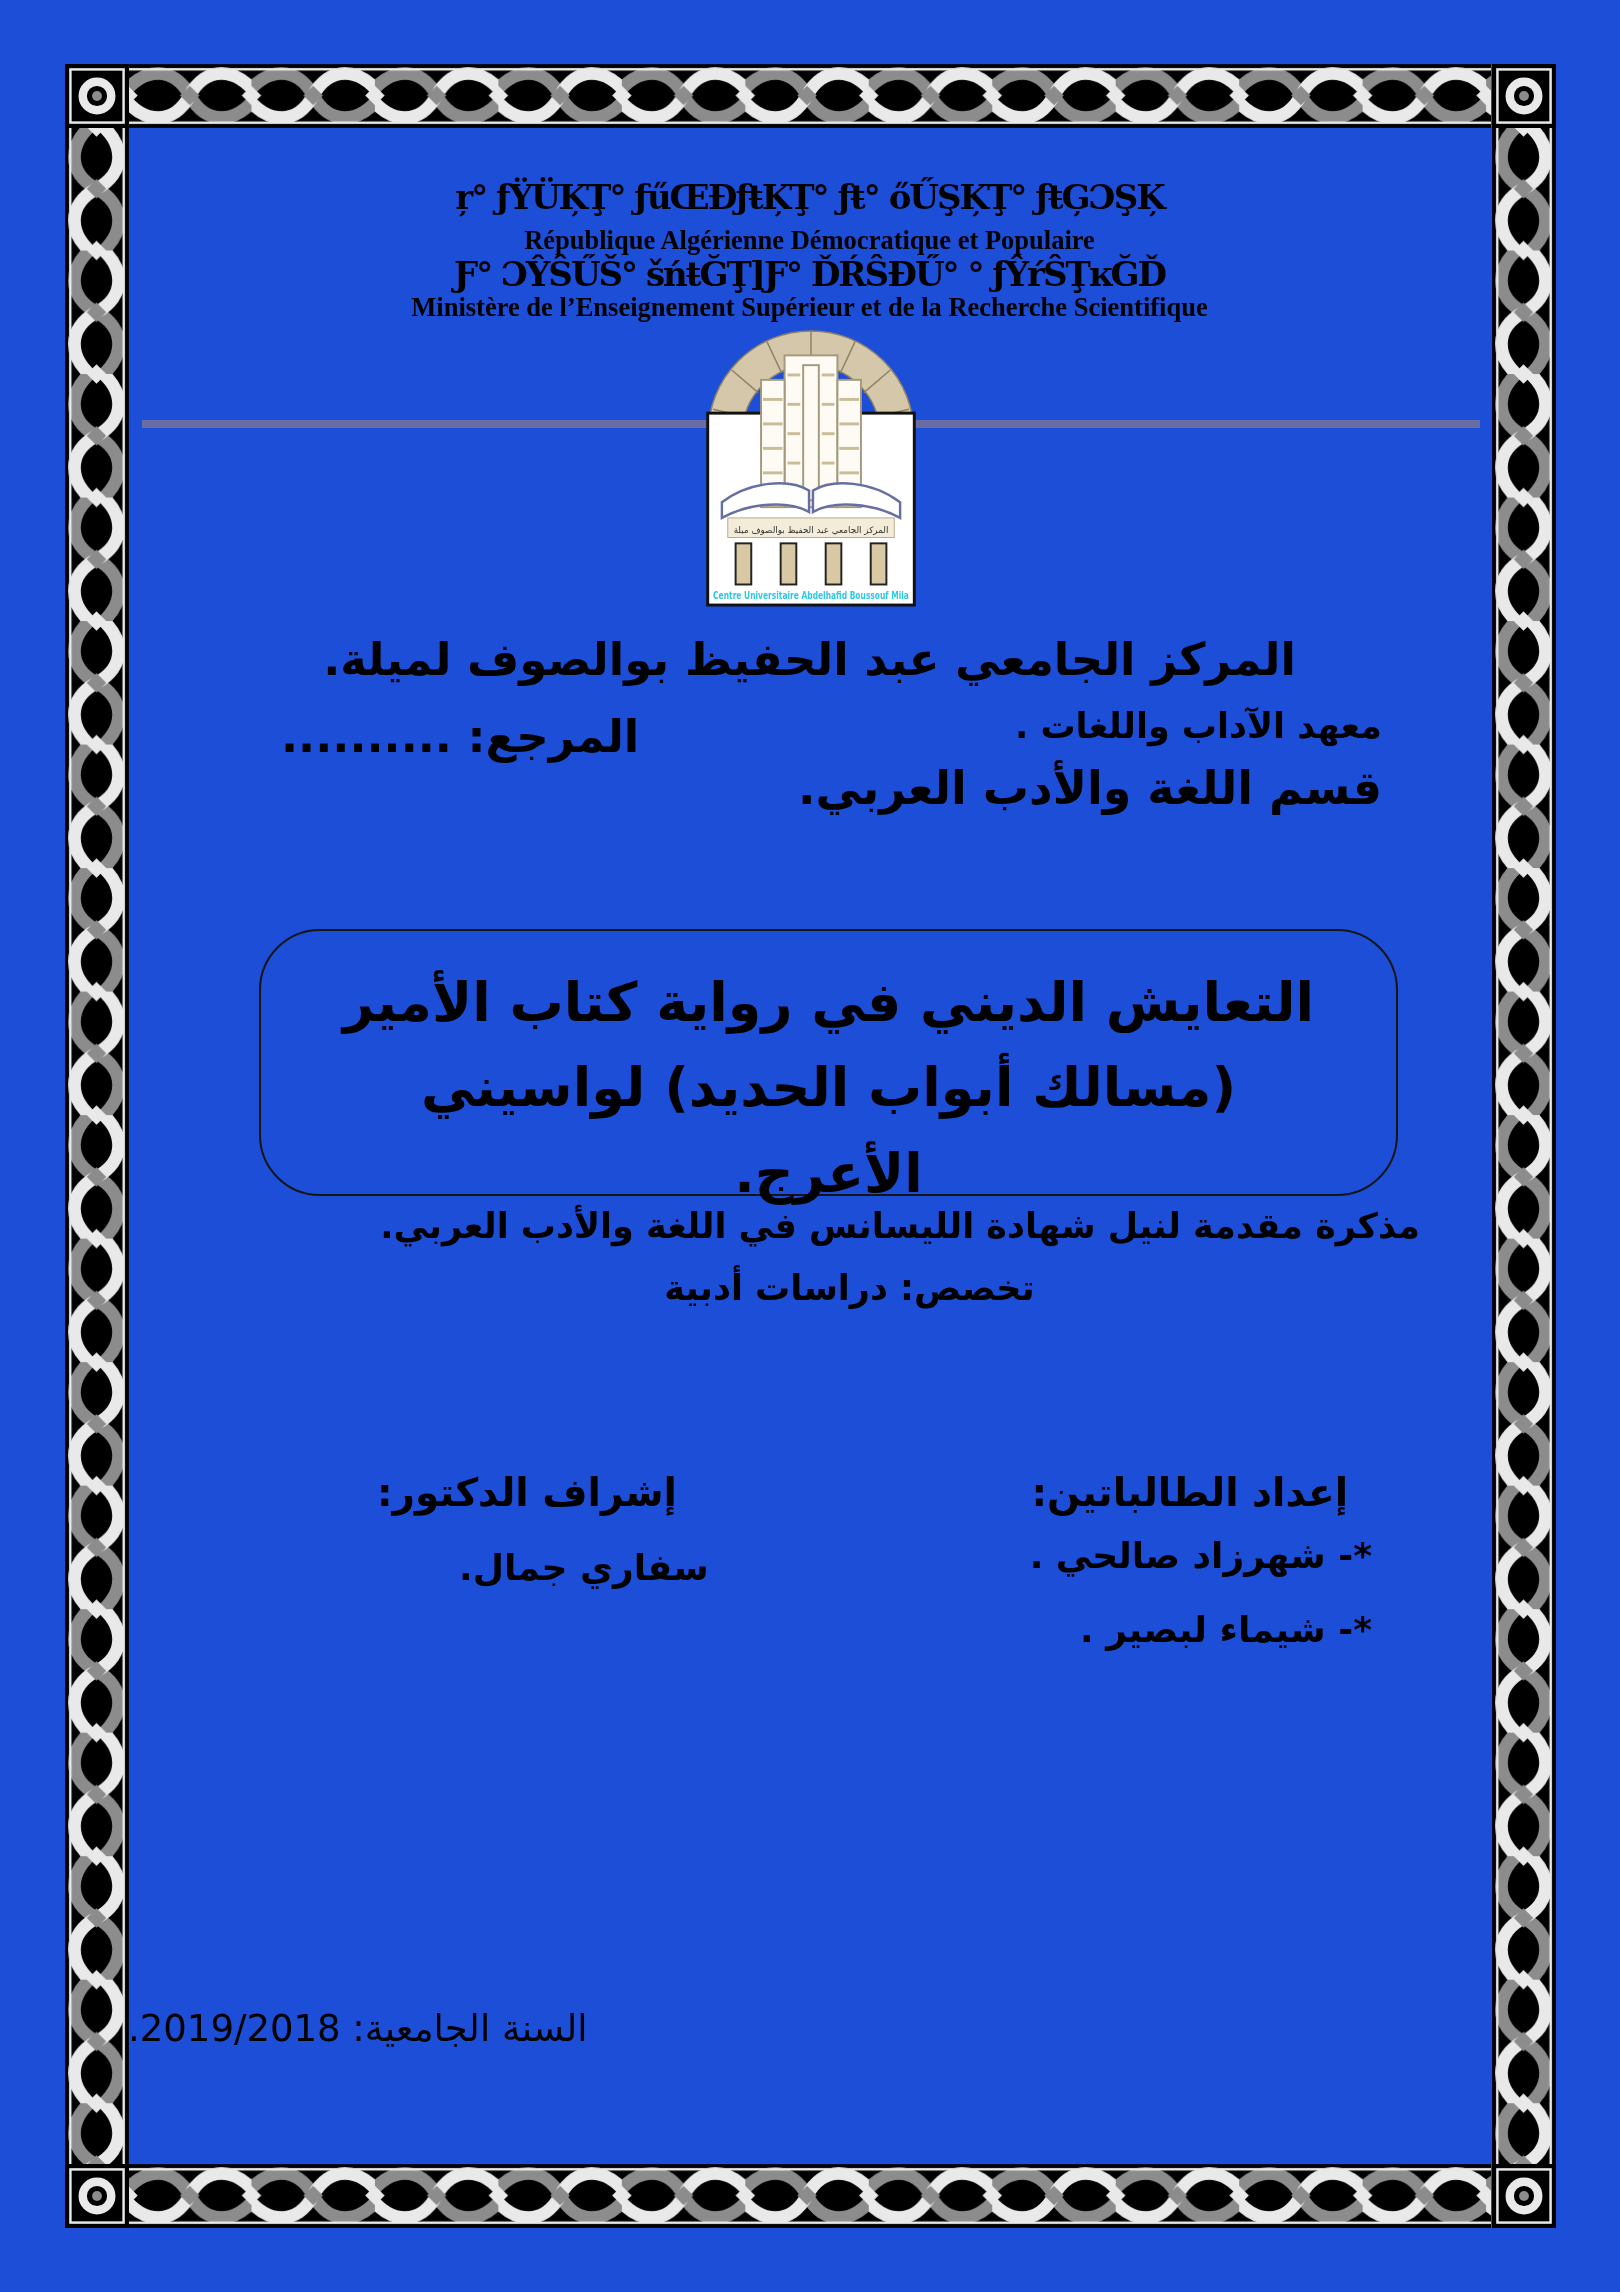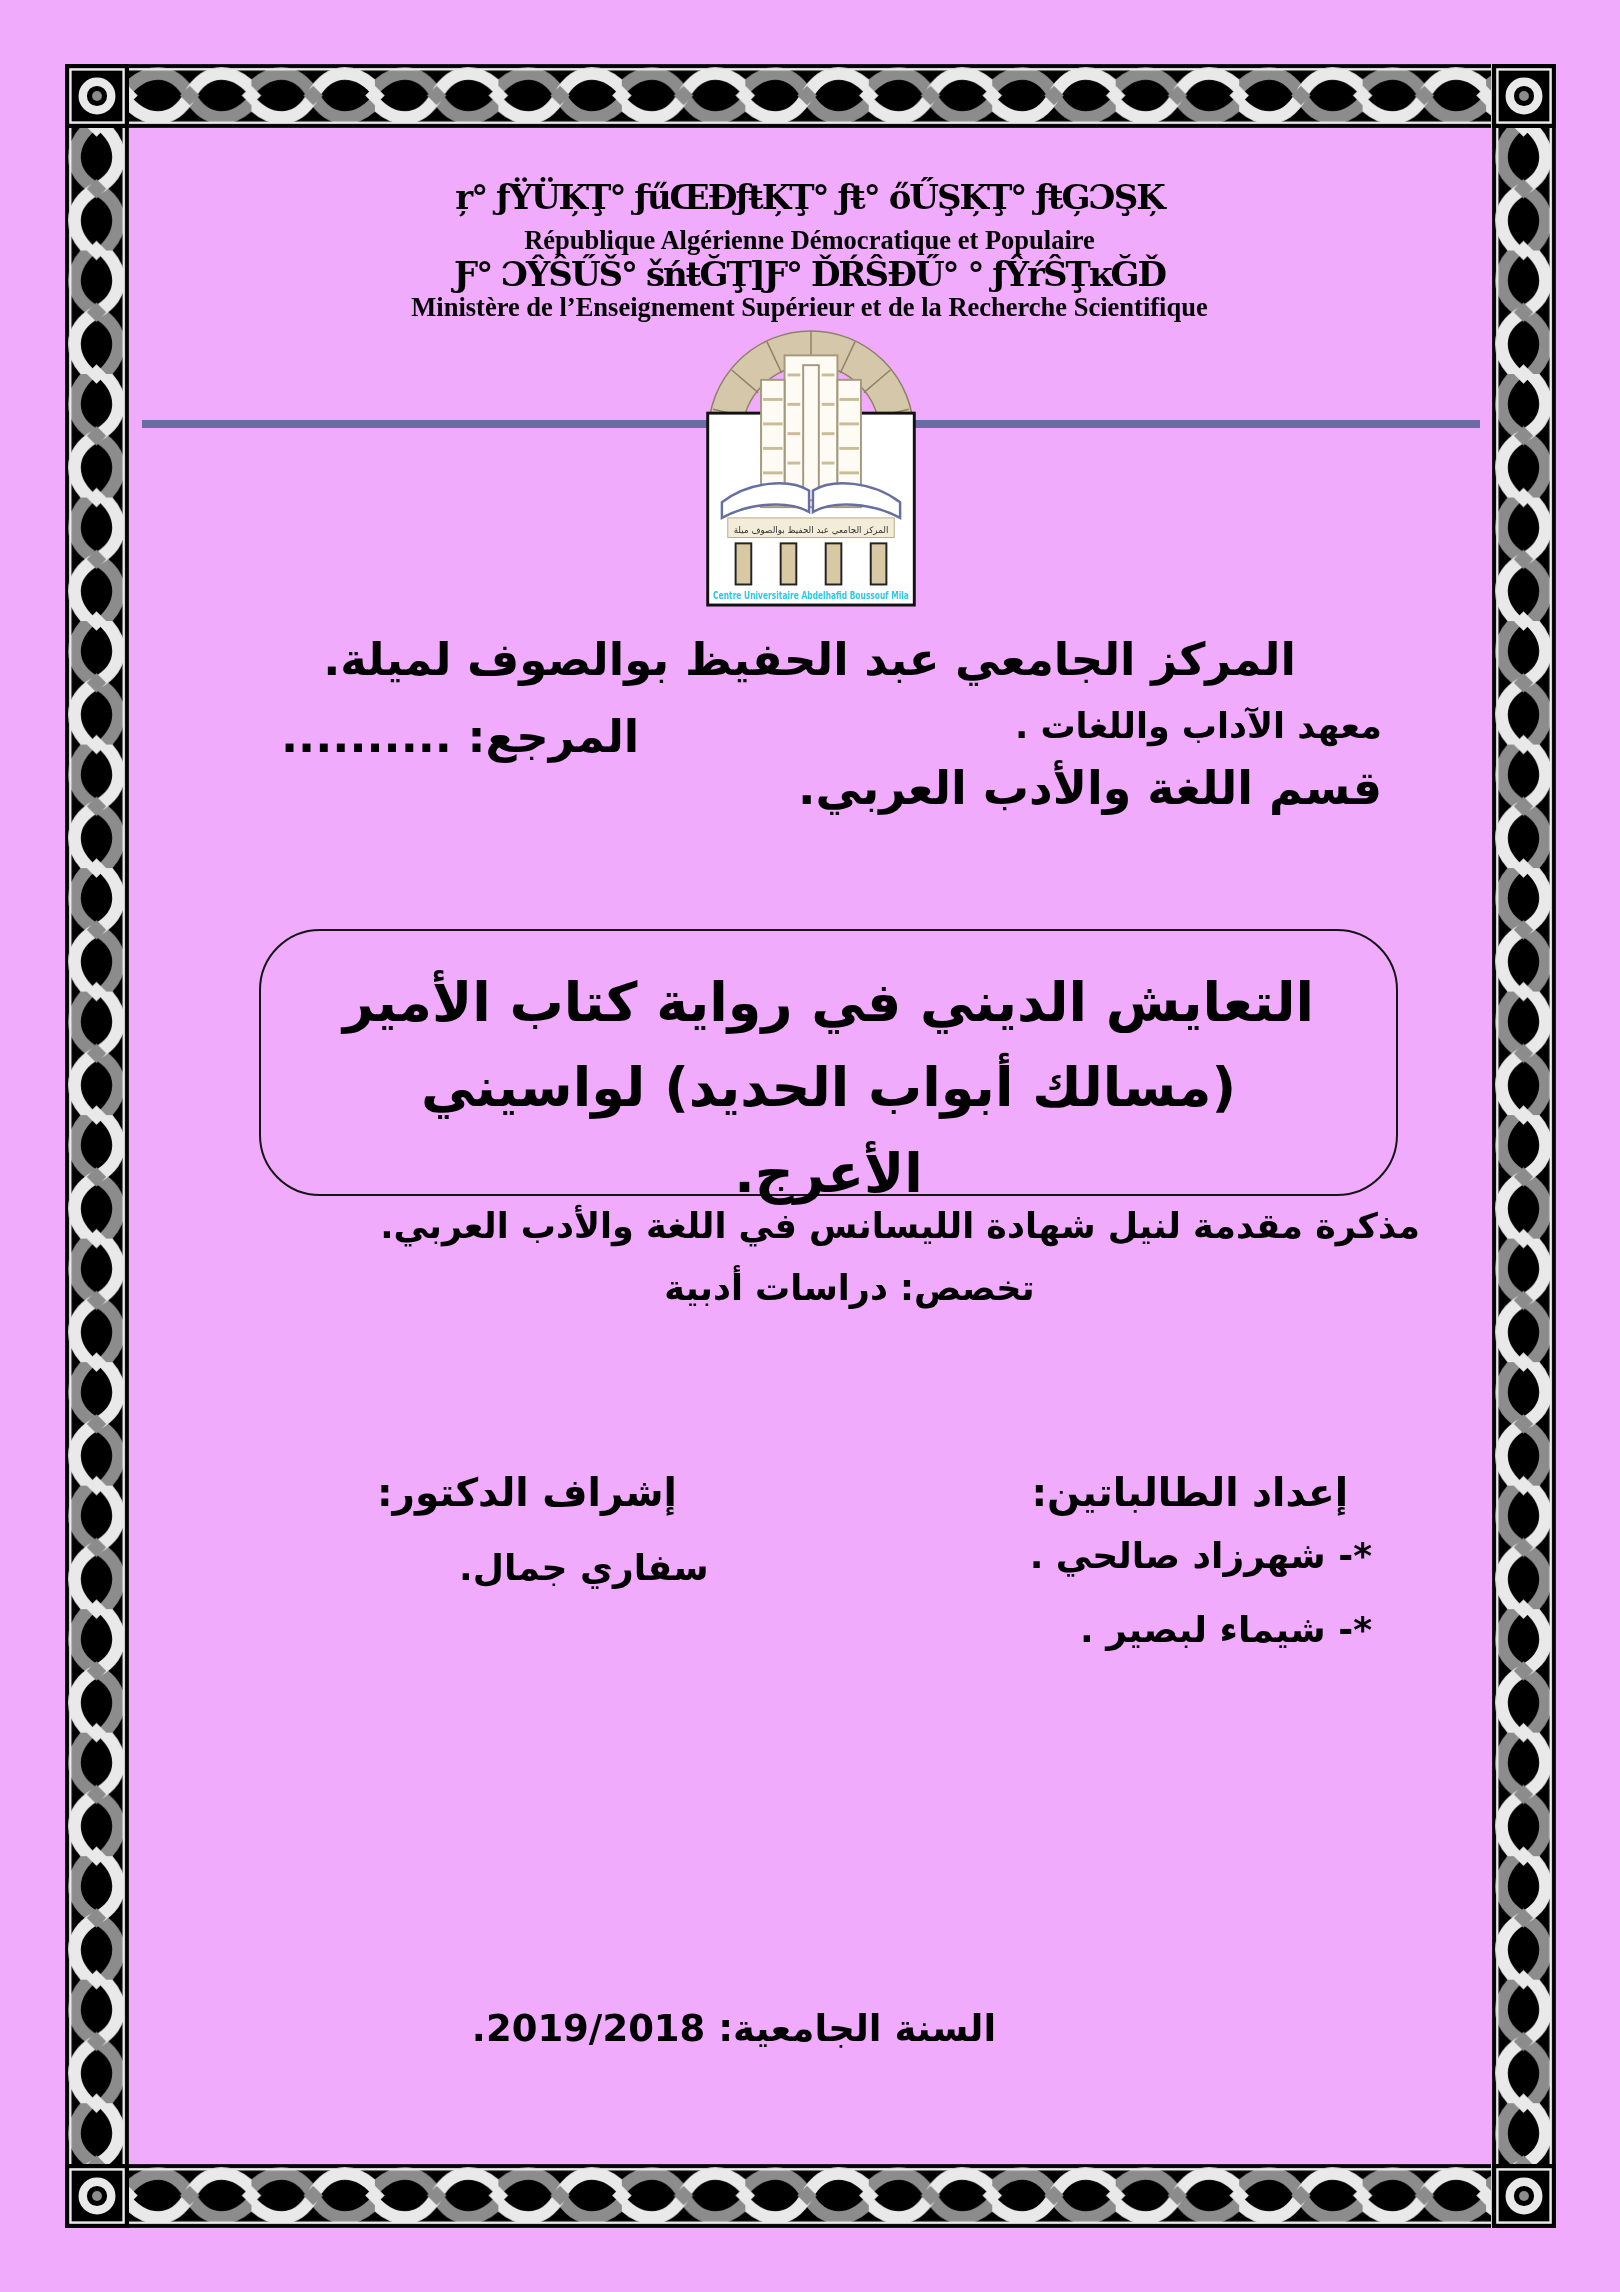--- a/index.html
+++ b/index.html
@@ -1,16 +1,16 @@
 <!DOCTYPE html>
 <html lang="ar"><head>
 <meta charset="utf-8">
 <style>
   html,body{margin:0;padding:0;background:#fff;}
-  .page{position:relative;width:1620px;height:2293px;background:#f0abfc;overflow:hidden;
+  .page{position:relative;width:1620px;height:2293px;background:#1d4ed8;overflow:hidden;
         font-family:"DejaVu Sans",sans-serif;color:#000;}
   
   .corner{position:absolute;width:64px;height:64px;}
   .band{position:absolute;}
   #band-top{left:128px;top:64px;width:1363px;height:64px;}
   #band-bottom{left:128px;top:2164px;width:1363px;height:64px;}
   #band-left{left:65px;top:127px;width:64px;height:2037px;}
   #band-right{left:1492px;top:127px;width:64px;height:2037px;}
   #corner-tl{left:65px;top:64px;} #corner-tr{left:1492px;top:64px;}
   #corner-bl{left:65px;top:2164px;} #corner-br{left:1492px;top:2164px;}
@@ -40,22 +40,22 @@
          font-size:35px;font-weight:bold;direction:rtl;}
   #memo2{position:absolute;left:128px;width:1363px;top:1268px;text-align:center;
          font-size:35px;font-weight:bold;direction:rtl;padding-left:40px;}
   
   #students-heading{position:absolute;right:272px;top:1470px;font-size:39px;font-weight:bold;direction:rtl;}
   #student-1{position:absolute;right:248px;top:1535px;font-size:36px;font-weight:bold;direction:rtl;}
   #student-2{position:absolute;right:248px;top:1609px;font-size:36px;font-weight:bold;direction:rtl;}
   #supervisor-heading{position:absolute;left:377px;top:1470px;font-size:39px;font-weight:bold;direction:rtl;}
   #supervisor-name{position:absolute;left:459px;top:1547px;font-size:36px;font-weight:bold;direction:rtl;}
   
-  #year-line{position:absolute;left:128px;width:1212px;top:2007px;text-align:center;
-             font-size:37px;font-weight:bold;direction:rtl;}
+  #year-line{position:absolute;left:128px;width:1212px;top:2007px;text-align:left;
+             font-size:37px;font-weight:normal;direction:rtl;}
 </style>
 </head>
 <body>
 
 <div class="page">
 
   <svg width="0" height="0" style="position:absolute">
     <defs>
       <pattern id="braidH" width="126" height="65" patternUnits="userSpaceOnUse">
         <rect width="126" height="65" fill="#000"></rect>

